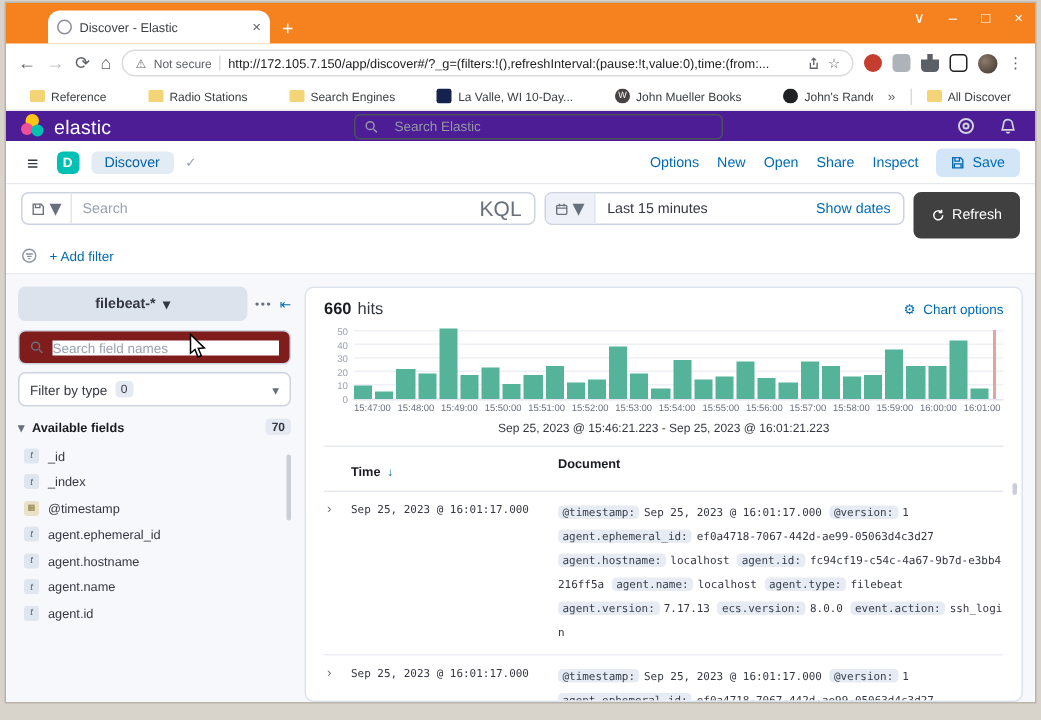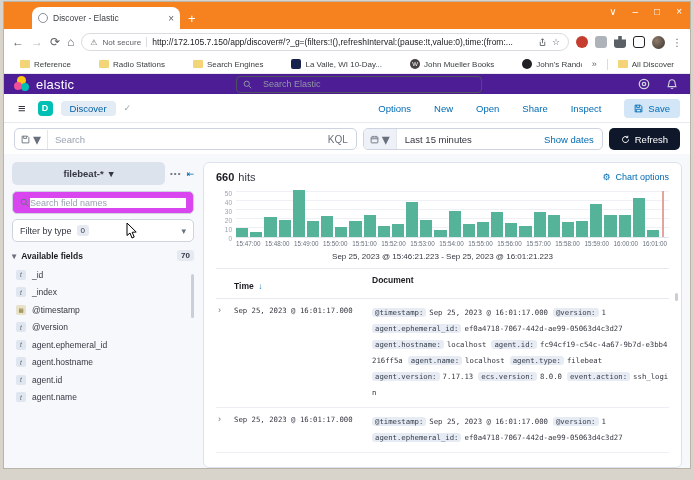--- a/index.html
+++ b/index.html
@@ -56,47 +56,47 @@
   .el-search { position:absolute; left:232px; width:246px; height:17px; border:1px solid #4c515c; border-radius:4px; display:flex; align-items:center; padding:0 6px; gap:11px; }
   .el-search-ph { color:#9298a5; font-size:9px; }
   .el-right { position:absolute; right:12px; display:flex; gap:16px; align-items:center; }
 
   
   .app-toolbar { height:29px; background:#fff; border-bottom:1px solid #e6e9ef; display:flex; align-items:center; padding:0 10px; gap:8px; flex:none; }
   .burger { font-size:13px; color:#343741; padding:0 4px; }
   .crumb-initial { width:15px; height:15px; background:#00bfb3; color:#fff; font-size:9px; font-weight:bold; border-radius:4px; display:flex; align-items:center; justify-content:center; }
   .crumb-pill { background:#e3ebf5; color:#0061a6; font-size:9.5px; font-weight:500; padding:2px 9px; border-radius:4px; }
   .crumb-check { color:#9aa2b0; font-size:9px; }
-  .app-actions { margin-left:auto; display:flex; align-items:center; gap:23px; }
+  .app-actions { margin-left:auto; display:flex; align-items:center; gap:12px; }
   .app-link { font-size:9.5px; color:#006bb4; }
   .save-btn { background:#d3e6f7; color:#006bb4; font-size:9.5px; font-weight:500; padding:4px 10px; border-radius:4px; display:flex; gap:5px; align-items:center; }
 
   
   .query-bar { background:#fff; padding:5px 10px 4px; display:flex; gap:6px; flex:none; }
   .q-search { flex:1; height:22px; border:1px solid #cdd3df; border-radius:5px; display:flex; align-items:center; background:#fff; overflow:hidden; }
   .q-save-seg { display:flex; align-items:center; gap:3px; padding:0 6px; border-right:1px solid #e2e6ee; color:#69707d; }
   .q-input { border:none; outline:none; flex:1; font-size:9.5px; padding:0 7px; color:#343741; font-family:"Liberation Sans",sans-serif; }
   .q-input::placeholder { color:#9aa2b0; }
-  .q-kql { font-size:10px; color:#69707d; padding:0 8px; }
+  .q-kql { font-size:14px; color:#69707d; padding:0 8px; }
   .q-date { width:240px; height:22px; border:1px solid #cdd3df; border-radius:5px; display:flex; align-items:center; overflow:hidden; }
   .q-cal-seg { background:#eef2f8; height:100%; display:flex; align-items:center; gap:3px; padding:0 6px; border-right:1px solid #e2e6ee; color:#69707d; }
   .q-range { font-size:9.5px; color:#343741; padding:0 8px; flex:1; }
   .q-showdates { font-size:9.5px; color:#006bb4; padding:0 8px; white-space:nowrap; }
-  .refresh-btn { background:#0f172a; color:#fff; font-size:9.5px; font-weight:500; border-radius:5px; height:22px; padding:0 12px; display:flex; align-items:center; gap:5px; }
+  .refresh-btn { background:#404040; color:#fff; font-size:9.5px; font-weight:500; border-radius:5px; height:31px; padding:0 12px; display:flex; align-items:center; gap:5px; }
   .filter-row { background:#fff; padding:2px 10px 6px; display:flex; align-items:center; gap:8px; border-bottom:1px solid #e6e9ef; flex:none; }
   .addfilter { font-size:9px; color:#006bb4; }
 
   
   .content { flex:1; background:#f7f8fc; display:flex; padding:8px 8px 0 8px; gap:9px; overflow:hidden; position:relative; }
   .sidebar { width:182px; flex:none; display:flex; flex-direction:column; position:relative; }
   .sb-top { display:flex; align-items:center; gap:5px; }
   .idx-pill { flex:1; background:#dde3ed; border-radius:5px; height:23px; display:flex; align-items:center; justify-content:center; gap:5px; font-size:9.5px; font-weight:bold; color:#343741; }
   .sb-dots { color:#69707d; font-size:8px; letter-spacing:1px; }
   .sb-collapse { color:#006bb4; font-size:9px; }
-  .sb-search { margin-top:6px; height:23px; border:1px solid #cdd3df; border-radius:5px; background:#d946ef; display:flex; align-items:center; gap:1px; padding:0 7px; }
+  .sb-search { margin-top:6px; height:23px; border:1px solid #cdd3df; border-radius:5px; background:#7f1d1d; display:flex; align-items:center; gap:6px; padding:0 7px; }
   .sb-search input { border:none; outline:none; font-size:9px; color:#343741; flex:1; width:100%; font-family:"Liberation Sans",sans-serif; }
   .sb-search input::placeholder { color:#9aa2b0; }
   .sb-filter { margin-top:5px; height:23px; border:1px solid #cdd3df; border-radius:5px; background:#fff; display:flex; align-items:center; gap:5px; padding:0 7px; font-size:9px; color:#343741; }
   .badge { background:#e4e9f2; border-radius:3px; font-size:8px; color:#343741; padding:1px 4px; }
   .sb-avail { margin-top:8px; display:flex; align-items:center; gap:5px; font-size:8.5px; font-weight:bold; color:#1a1c21; }
   .sb-avail .badge { margin-left:auto; }
   .field-list { margin-top:5px; overflow:hidden; flex:1;text-align:right; }
   .field-row { display:flex; align-items:center; gap:6px; height:17.5px; padding-left:4px; }
   .ftype { width:10px; height:10px; border-radius:2px; background:#e0e6ef; color:#5a6272; font-size:6.5px; display:flex; align-items:center; justify-content:center; font-style:italic; flex:none; }
   .ftype.num { font-style:normal; }
@@ -292,20 +292,27 @@
       <span class="q-range">Last 15 minutes</span>
       <span class="q-showdates">Show dates</span>
     </div>
     <span class="refresh-btn">
       <svg width="9" height="9" viewBox="0 0 12 12">
           <path d="M10 6a4 4 0 1 1-1.2-2.8M9 1v2.5H6.5" fill="none" stroke="#fff" stroke-width="1.3"></path>
         </svg>
       <span>Refresh</span>
     </span>
   </div>
+  <div class="filter-row">
+    <svg width="11" height="11" viewBox="0 0 14 14">
+        <circle cx="7" cy="7" r="5.5" fill="none" stroke="#8b93a5" stroke-width="1.2"></circle>
+        <path d="M4 5.5h6M5 7.5h4M6 9.5h2" stroke="#8b93a5" stroke-width="1.1"></path>
+      </svg>
+    <span class="addfilter">+ Add filter</span>
+  </div>
 
   <div class="content">
 
     <div class="sidebar">
       <div class="sb-top">
         <span class="idx-pill">
           <span>filebeat-*</span>
           <span>▾</span>
         </span>
         <span class="sb-dots">•••</span>
@@ -336,37 +343,33 @@
           <div class="field-row">
             <span class="ftype">t</span>
             <span class="fname">_index</span>
           </div>
           <div class="field-row">
             <span class="ftype date">▦</span>
             <span class="fname">@timestamp</span>
           </div>
           <div class="field-row">
             <span class="ftype">t</span>
-            <span class="fname">@version</span>
-          </div>
-          <div class="field-row">
-            <span class="ftype">t</span>
             <span class="fname">agent.ephemeral_id</span>
           </div>
           <div class="field-row">
             <span class="ftype">t</span>
             <span class="fname">agent.hostname</span>
           </div>
           <div class="field-row">
             <span class="ftype">t</span>
+            <span class="fname">agent.name</span>
+          </div>
+          <div class="field-row">
+            <span class="ftype">t</span>
             <span class="fname">agent.id</span>
-          </div>
-          <div class="field-row">
-            <span class="ftype">t</span>
-            <span class="fname">agent.name</span>
           </div>
         </div>
       <div class="sb-scroll"></div>
     </div>
 
     <div class="main-panel">
       <div class="hits-row">
         <span class="hits-count">660</span>
         <span class="hits-label">hits</span>
         <span class="chart-opts">

